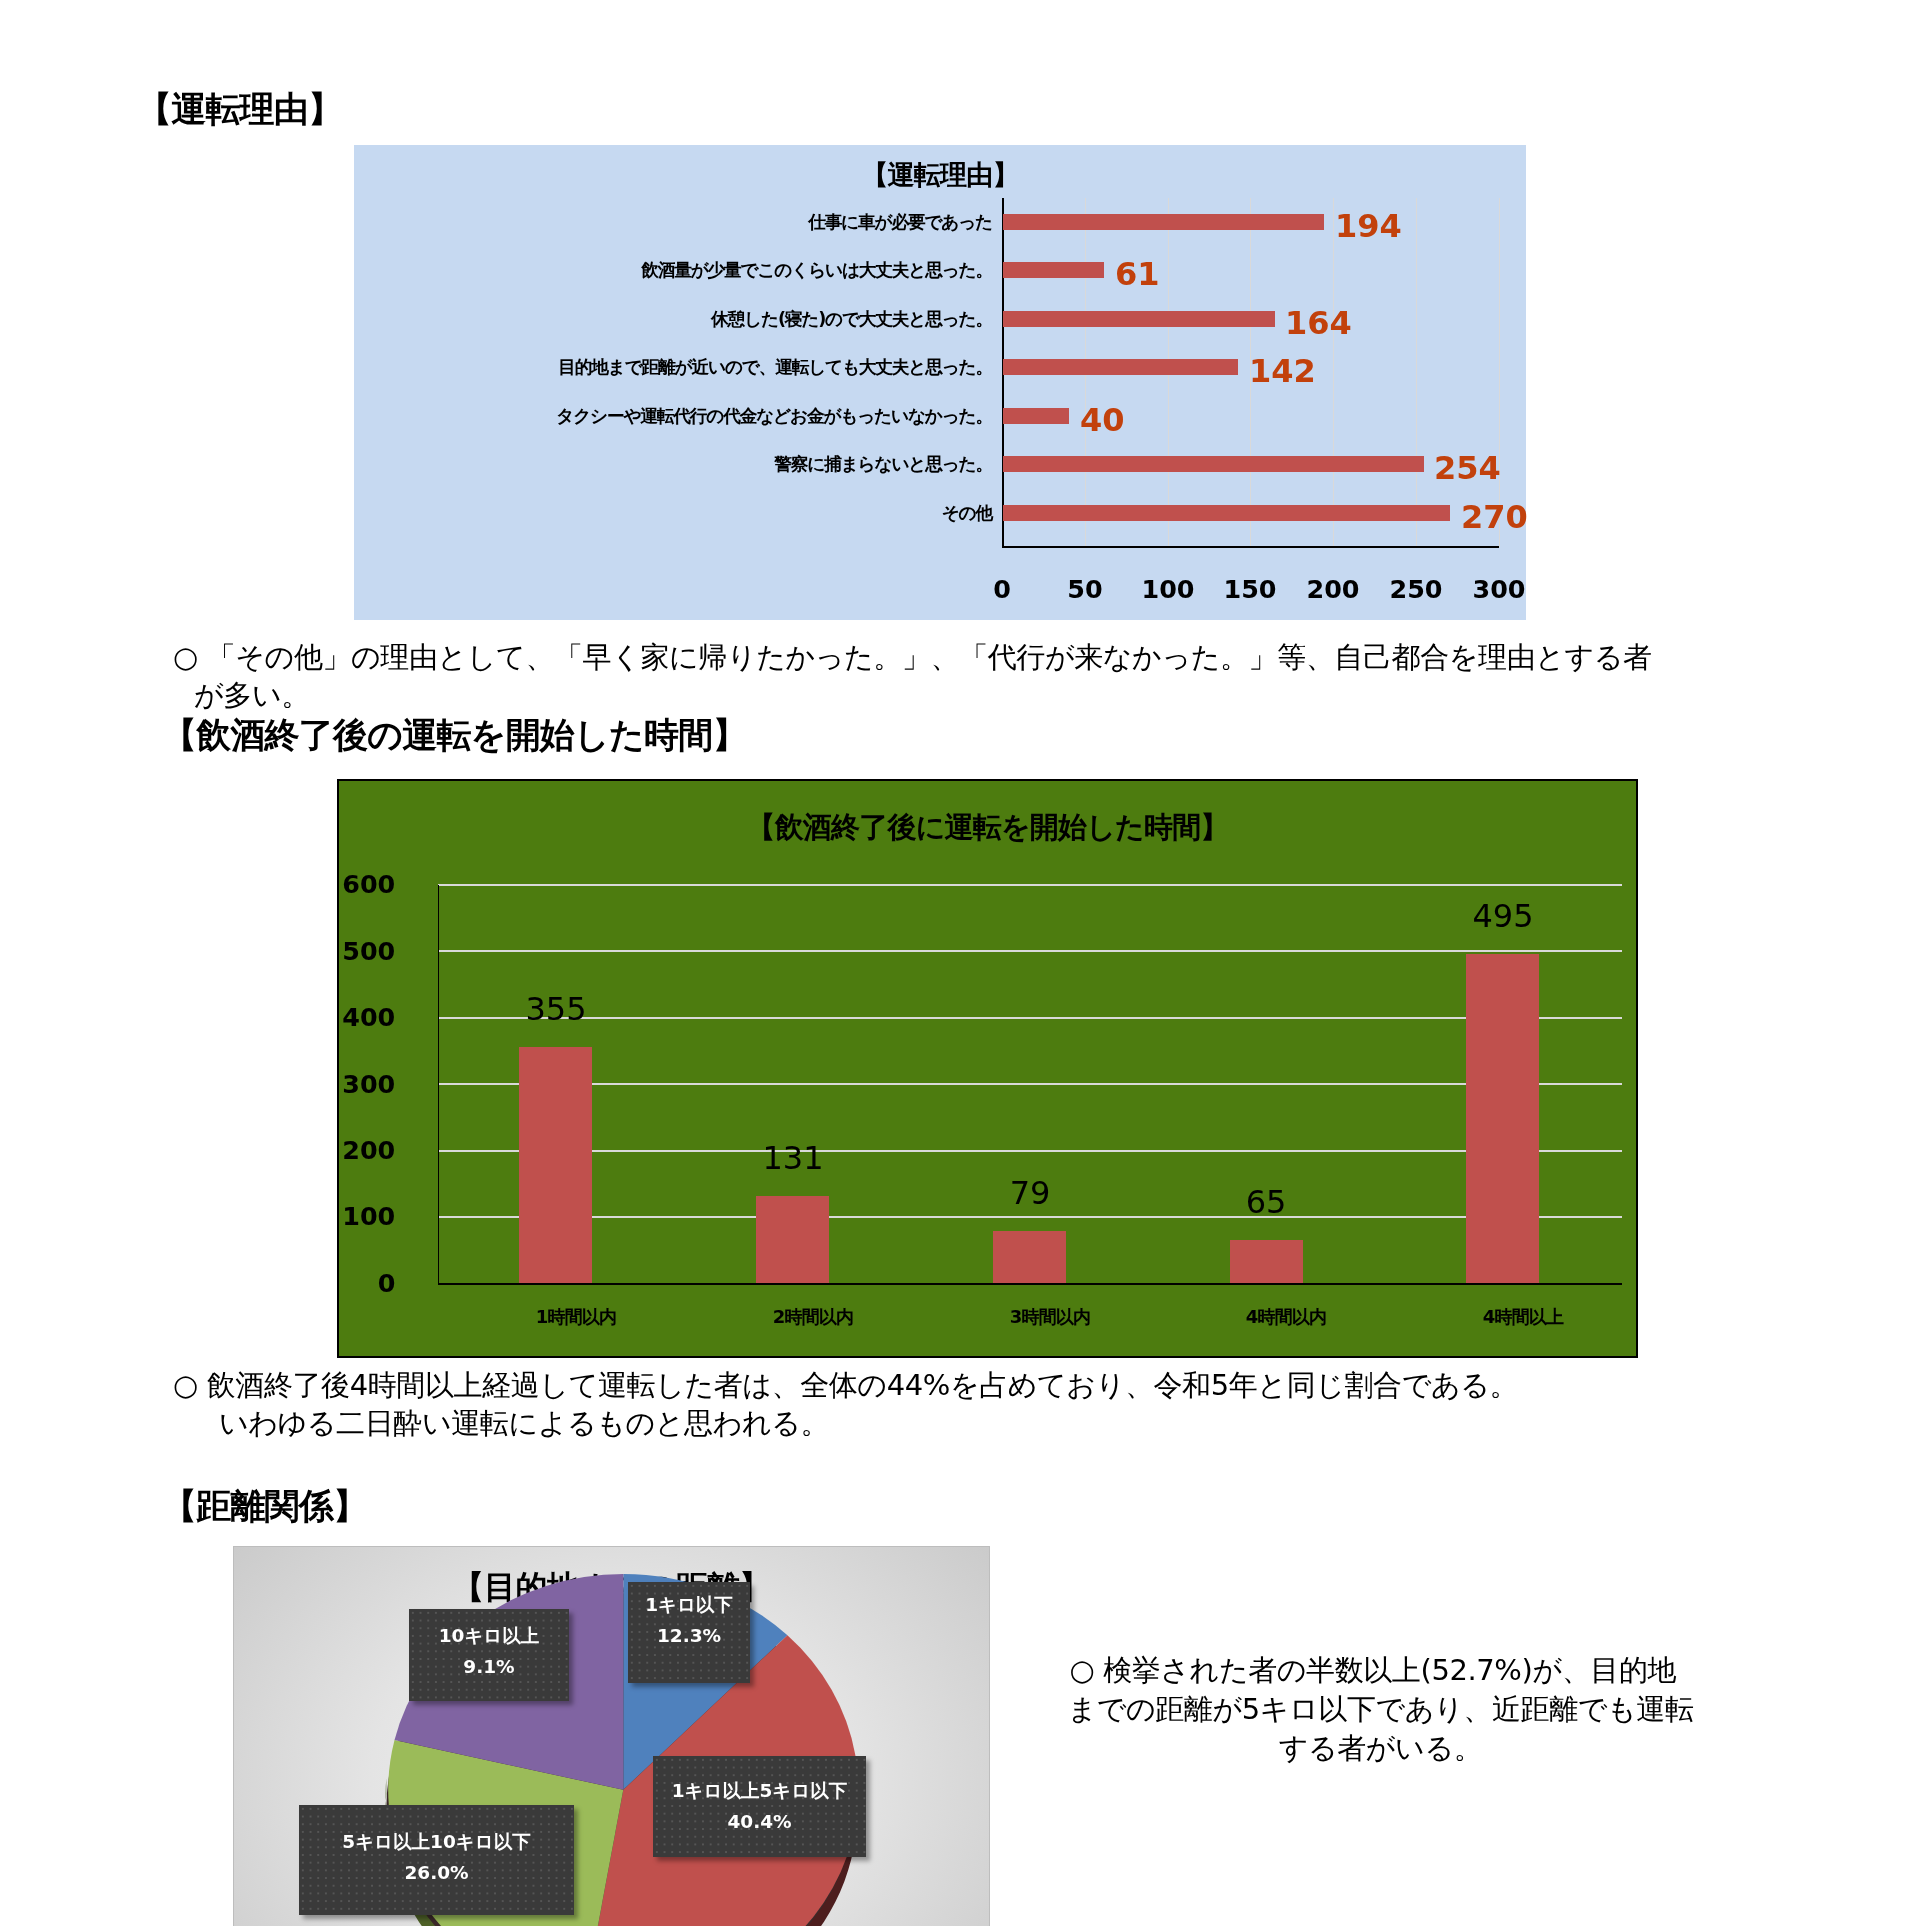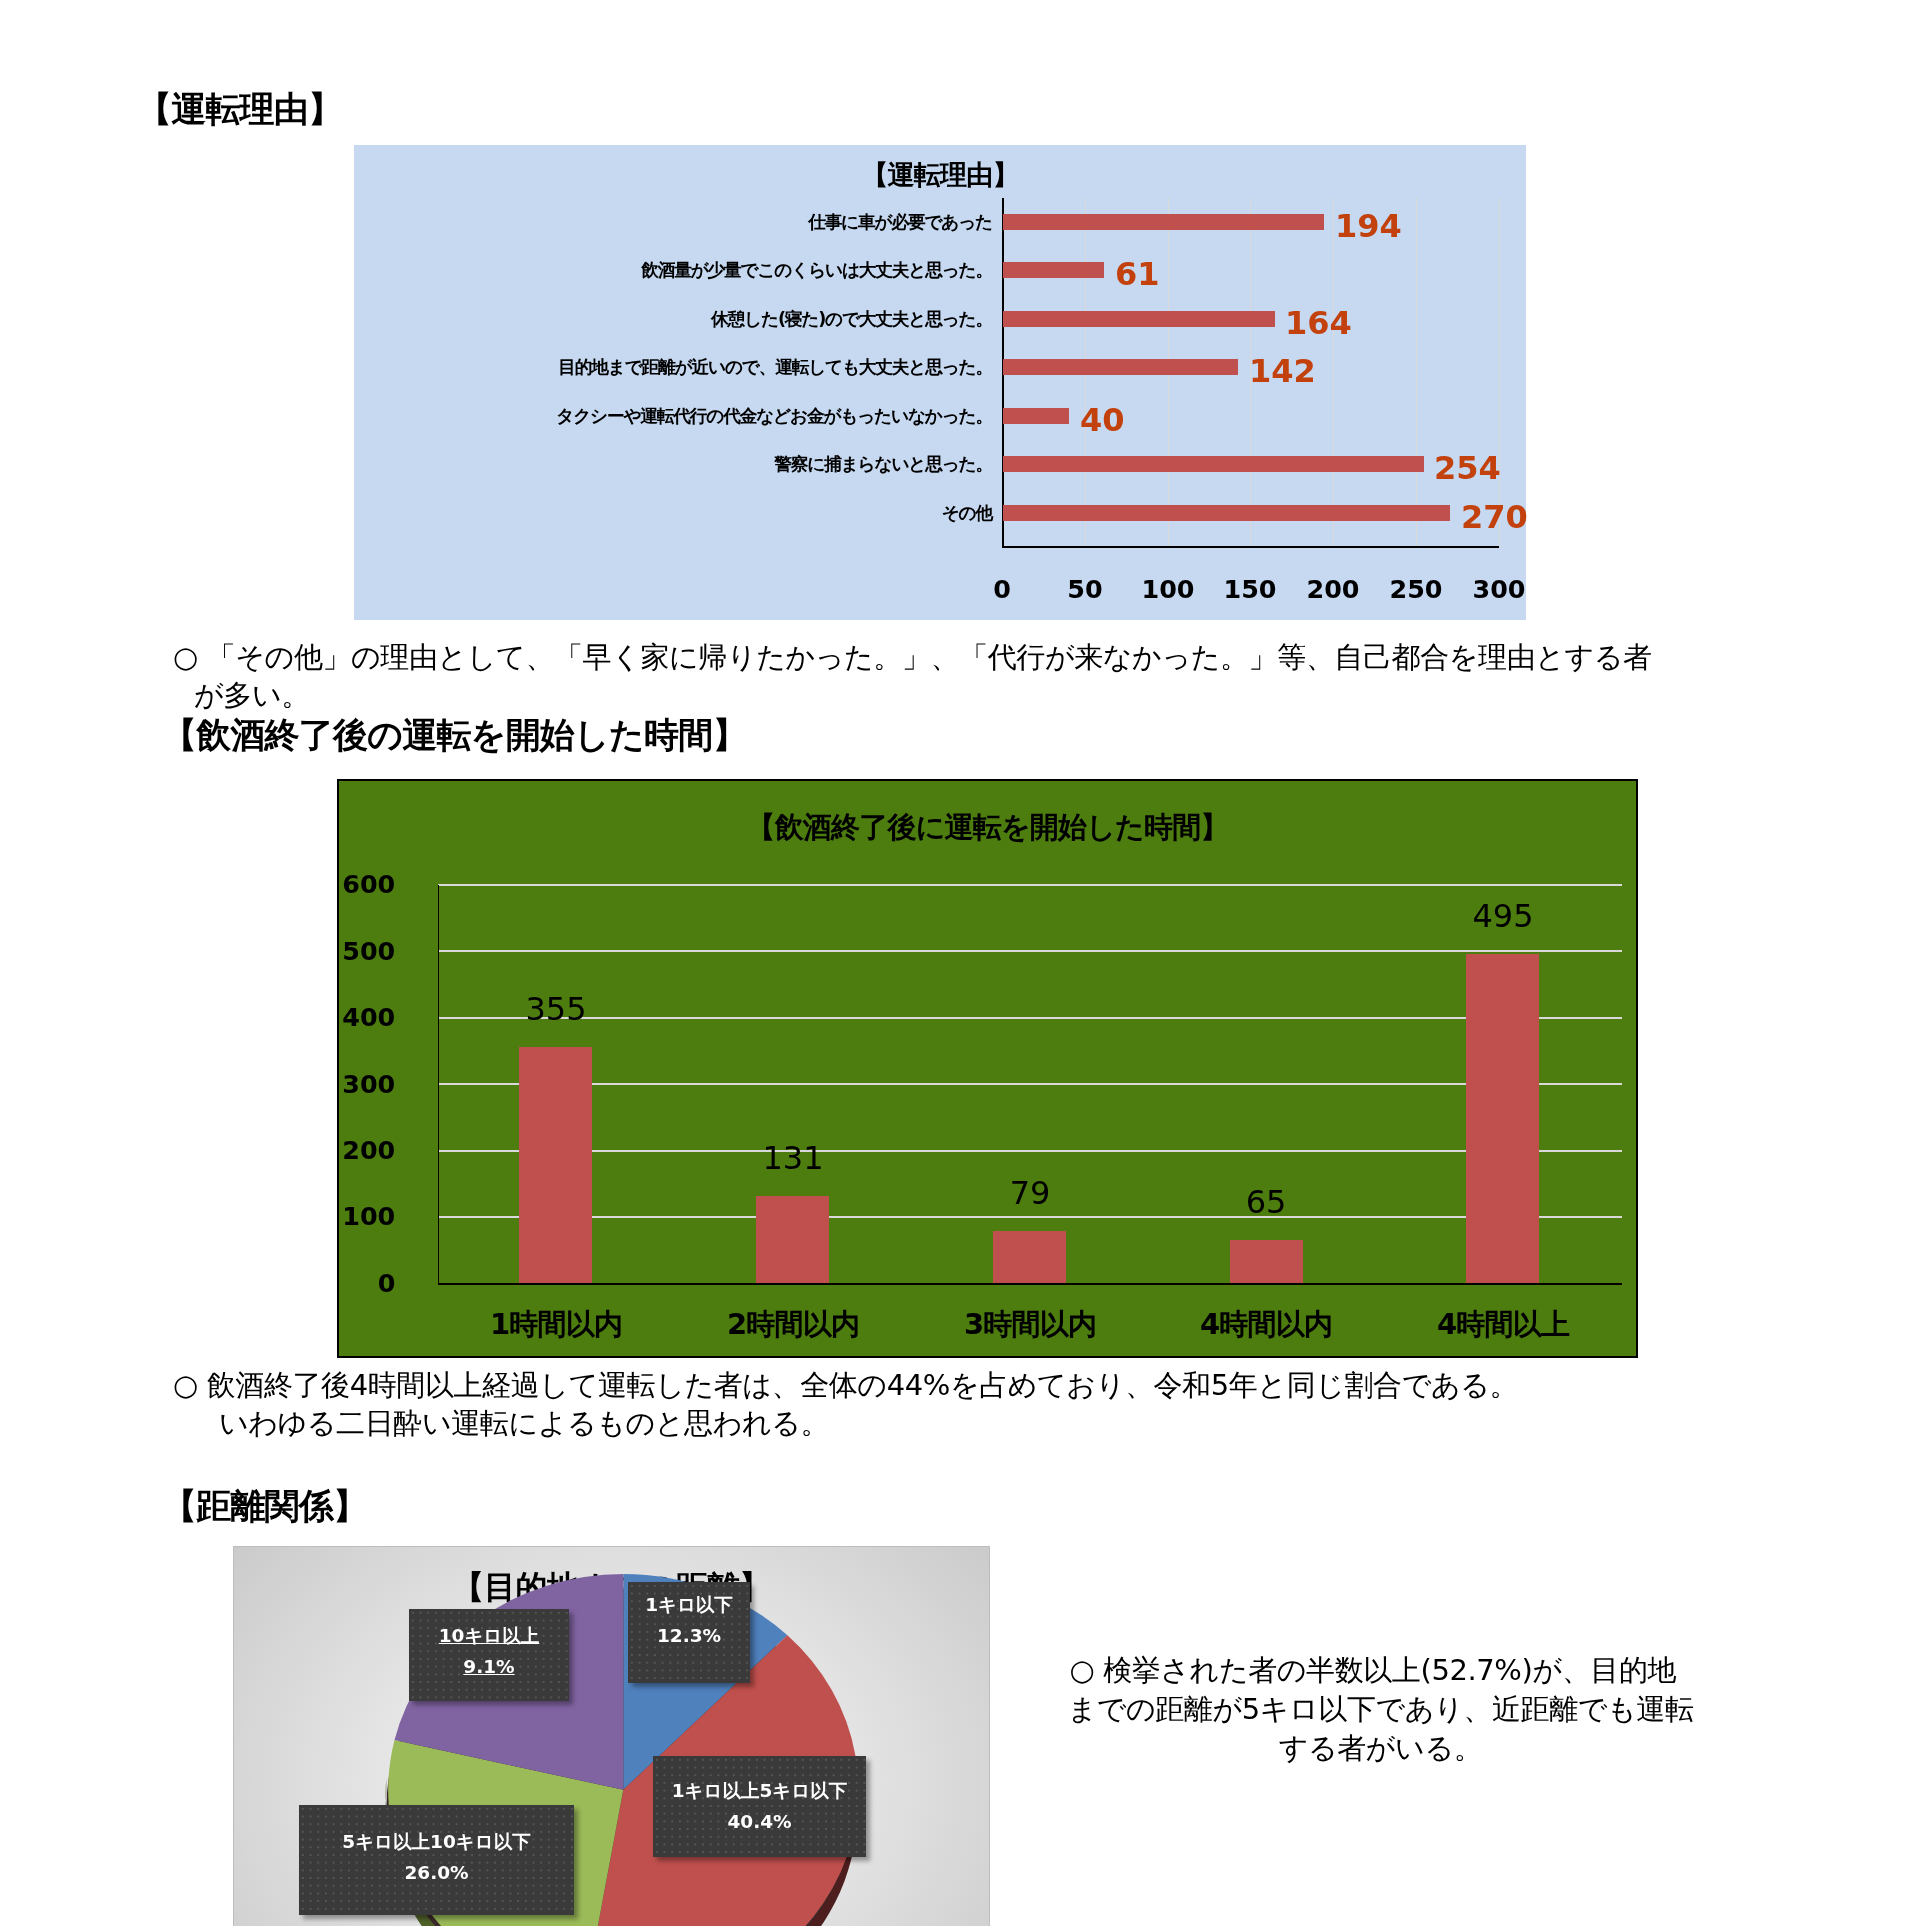--- a/index.html
+++ b/index.html
@@ -23,21 +23,21 @@
 
   
   #c2 { left: 337px; top: 779px; width: 1301px; height: 579px; background: #4d7c0f;
         border: 2.3px solid #000; box-sizing: border-box; }
   #c2 .ctitle { position: absolute; left: 0; right: 0; top: 27px; text-align: center;
                 font-weight: bold; font-size: 29px; letter-spacing: -0.8px; }
   #c2 .hgrid { position: absolute; height: 1.5px; background: #d9d9d9; }
   #c2 .yt { position: absolute; font-size: 25.4px; font-weight: bold; text-align: right; width: 54px; }
   #c2 .bar { position: absolute; background: #c0504d; }
   #c2 .val { position: absolute; font-size: 32px; font-weight: normal; transform: translateX(-50%); line-height: 1; }
-  #c2 .xc { position: absolute; font-size: 29px; font-weight: bold; transform: translateX(-50%); white-space: nowrap; letter-spacing: -0.8px; }
+  #c2 .xc { position: absolute; font-size: 18px; font-weight: bold; transform: translateX(-50%); white-space: nowrap; letter-spacing: -0.8px; margin-left: 20px; }
 
   
   .pieframe { position: absolute; box-sizing: border-box;
               background: radial-gradient(ellipse at 50% 45%, #f4f4f4 0%, #e4e4e4 45%, #c6c6c6 100%);
               border: 1.2px solid #bdbdbd; }
   .pieframe .ctitle { position: absolute; left: 0; right: 0; text-align: center;
                       font-weight: bold; font-size: 32px; letter-spacing: -0.4px; }
   .pielabel { position: absolute; background: #3a3a3a; color: #fff; text-align: center;
               font-weight: bold; font-size: 18.5px; line-height: 31px; box-shadow: 3.9px 3.9px 4.6px rgba(0,0,0,0.35);
               background-image: radial-gradient(#555 0.8px, transparent 1px); background-size: 7.7px 7.7px; }
@@ -160,21 +160,21 @@
     <span>12.3%</span>
   </div>
   <div class="pielabel" style="left:419px; top:209px; width:213px; height:101px;">
     <span style="padding-top:18.5px;">1キロ以上5キロ以下</span>
     <span>40.4%</span>
   </div>
   <div class="pielabel" style="left:65px; top:258px; width:275px; height:110px;">
     <span style="padding-top:21px;">5キロ以上10キロ以下</span>
     <span>26.0%</span>
   </div>
-  <div class="pielabel" style="left:175px; top:62px; width:160px; height:92px;text-decoration:underline;">
+  <div class="pielabel" style="left:175px; top:62px; width:160px; height:92px;">
     <span style="padding-top:10.8px;">10キロ以上</span>
     <span>9.1%</span>
   </div>
 </div>
 
 <div class="abs narrow" style="left:1052px; top:1651px;text-align:center;">
   <div class="line">○ 検挙された者の半数以上(52.7%)が、目的地</div>
   <div class="line" style="padding-left:15.4px;">までの距離が5キロ以下であり、近距離でも運転</div>
   <div class="line" style="padding-left:15.4px;">する者がいる。</div>
 </div>

